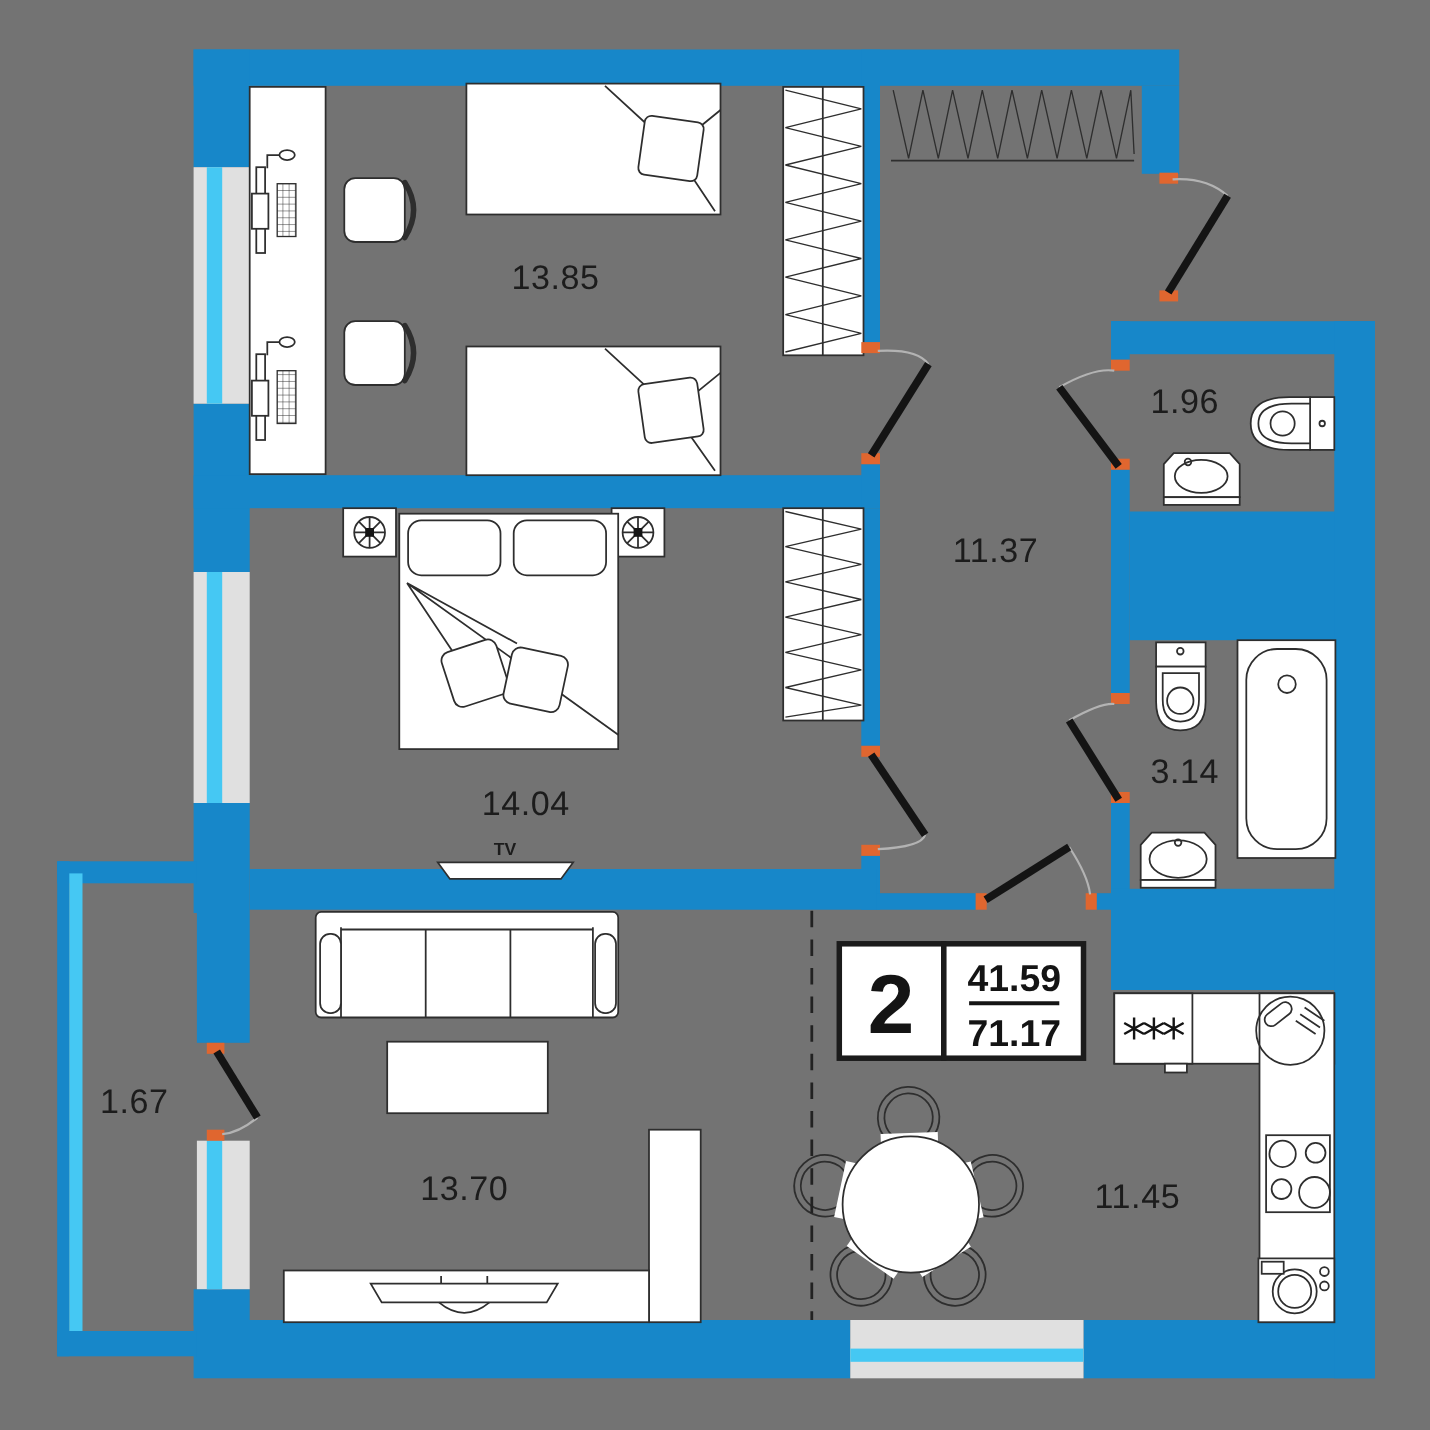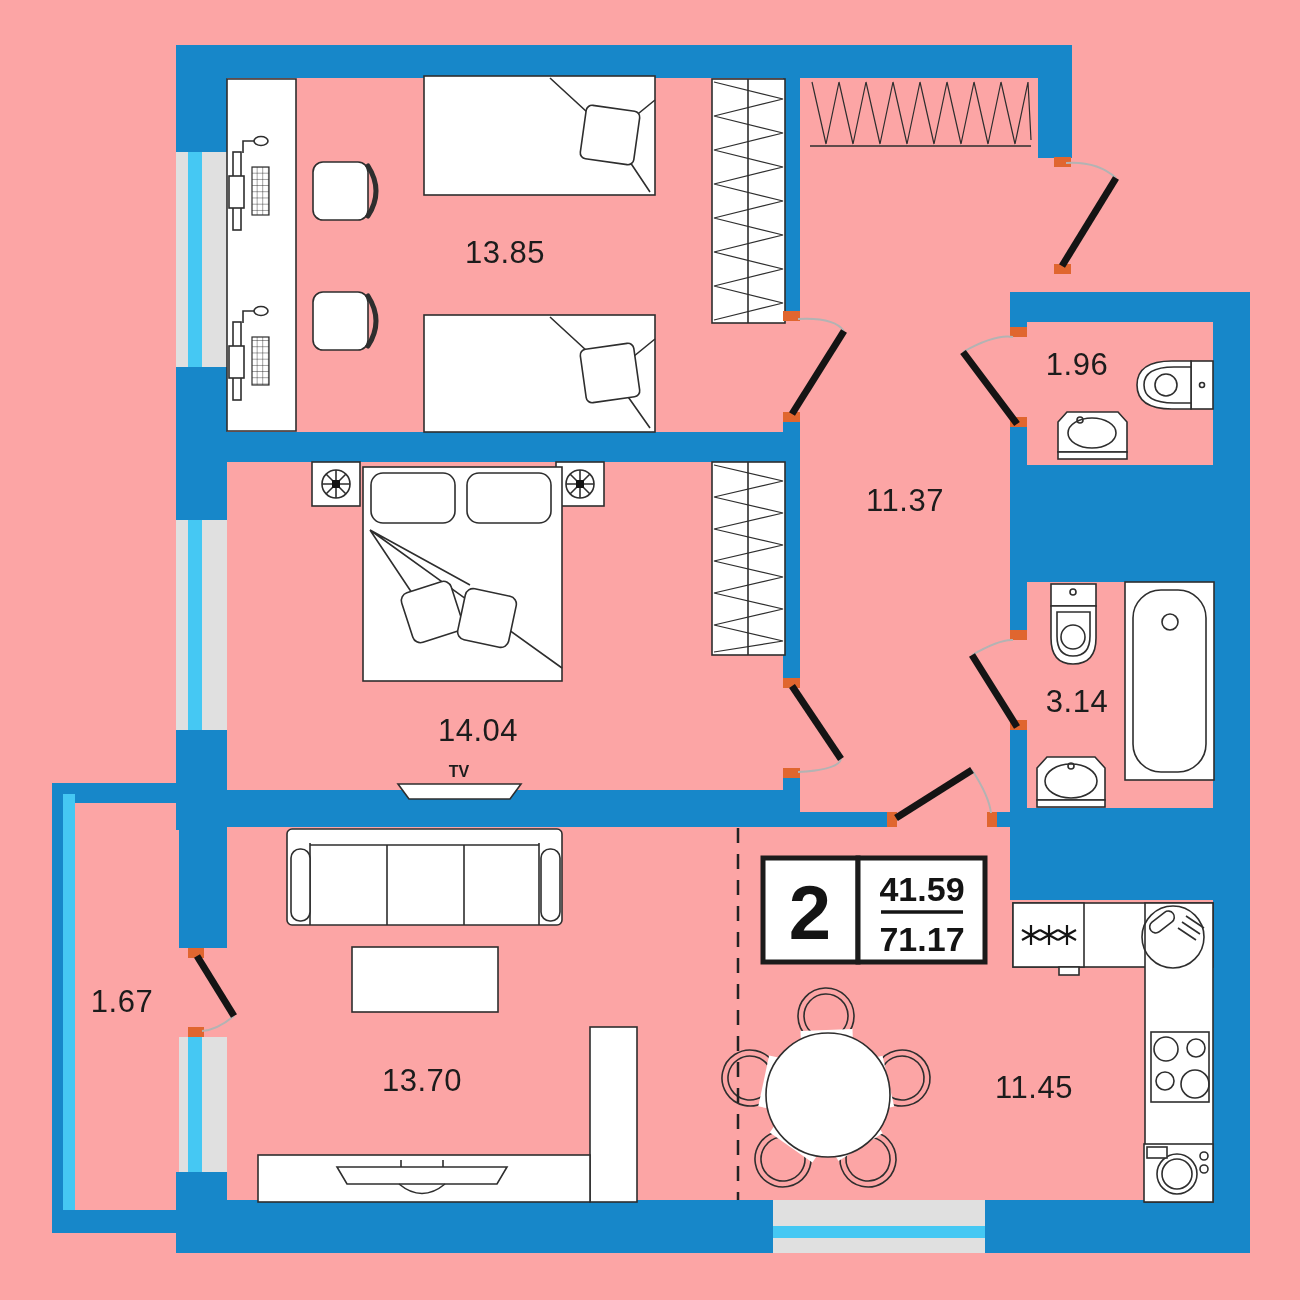--- a/index.html
+++ b/index.html
@@ -1,17 +1,17 @@
 <!DOCTYPE html>
 <html><head>
 <meta charset="utf-8">
 <style>
   html,body{margin:0;padding:0;background:#fff;}
   body{font-family:"Liberation Sans", sans-serif;}
-  .stage{width:1300px;height:1300px;position:relative;background:#fca5a5;}
+  .stage{width:1300px;height:1300px;position:relative;background:#737373;}
   svg{display:block;}
   .wall{fill:#1787c9;}
   .winband{fill:#e0e0e0;}
   .glass{fill:#45c8f3;}
   .marker{fill:#e0662f;}
   .furn{fill:#ffffff;stroke:#2e2e2e;stroke-width:1.6;}
   .furnln{fill:none;stroke:#2e2e2e;stroke-width:1.6;}
   .thin{fill:none;stroke:#2e2e2e;stroke-width:1.2;}
   .leaf{stroke:#141414;stroke-width:7;fill:none;}
   .arc{stroke:#b3b3b3;stroke-width:2;fill:none;}

